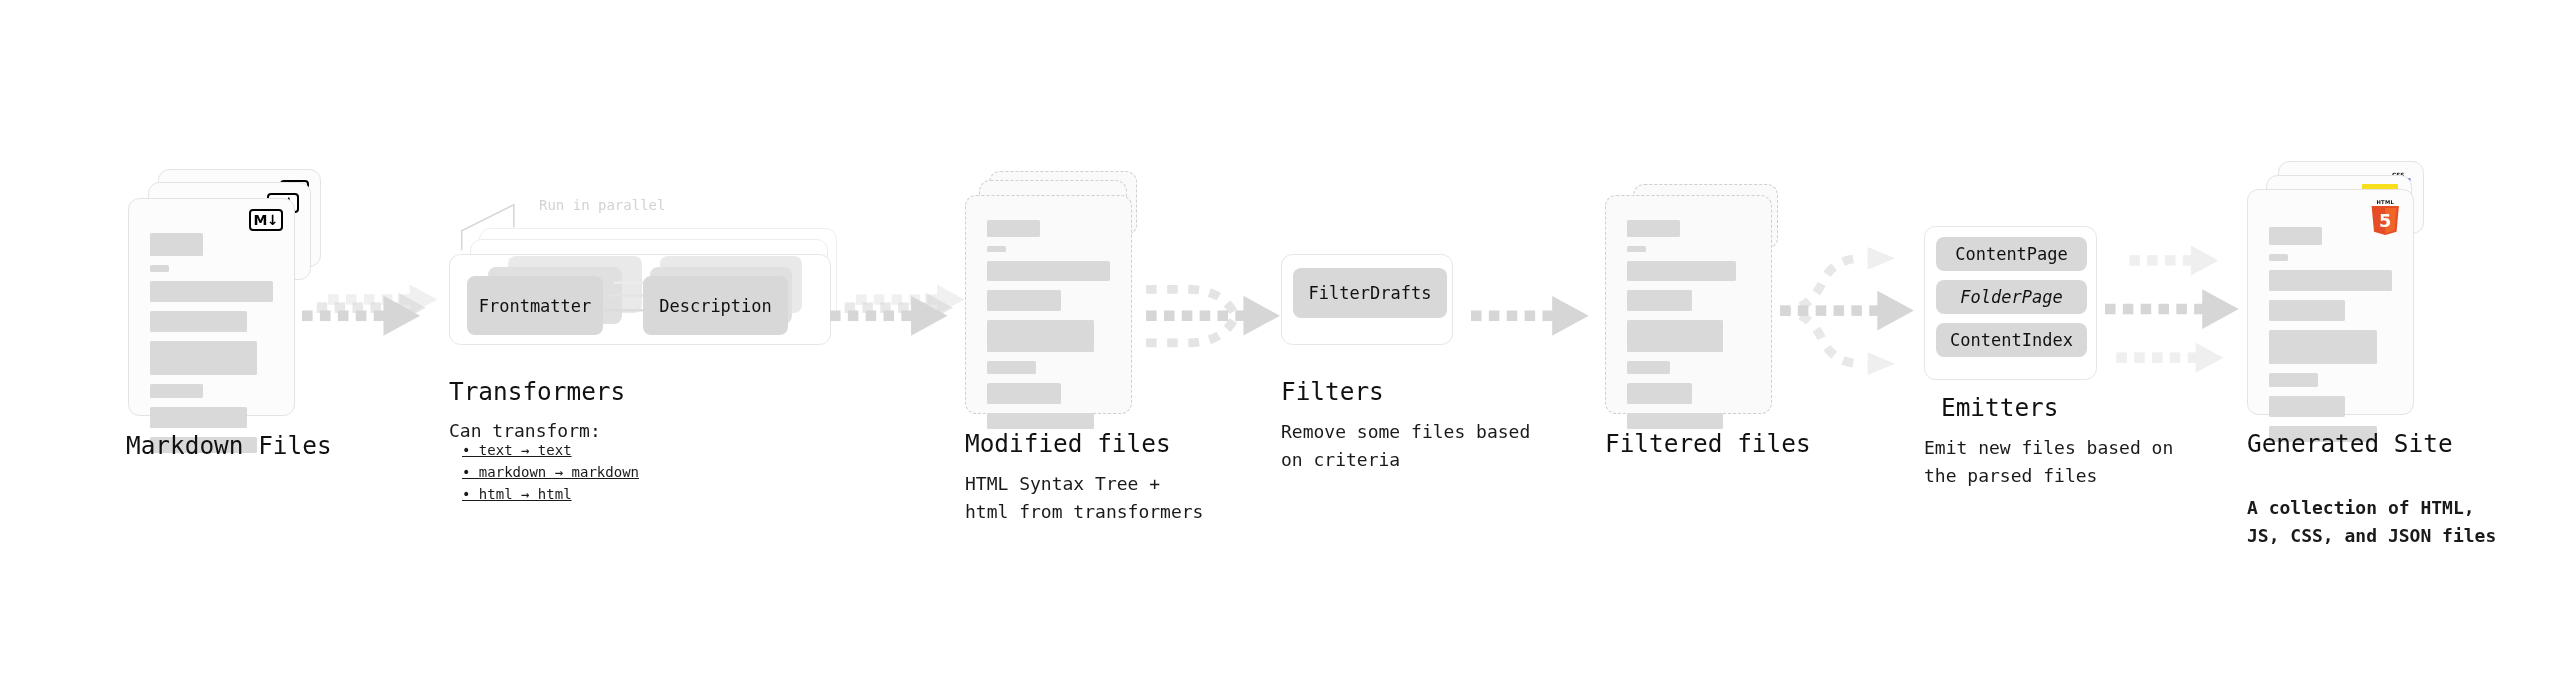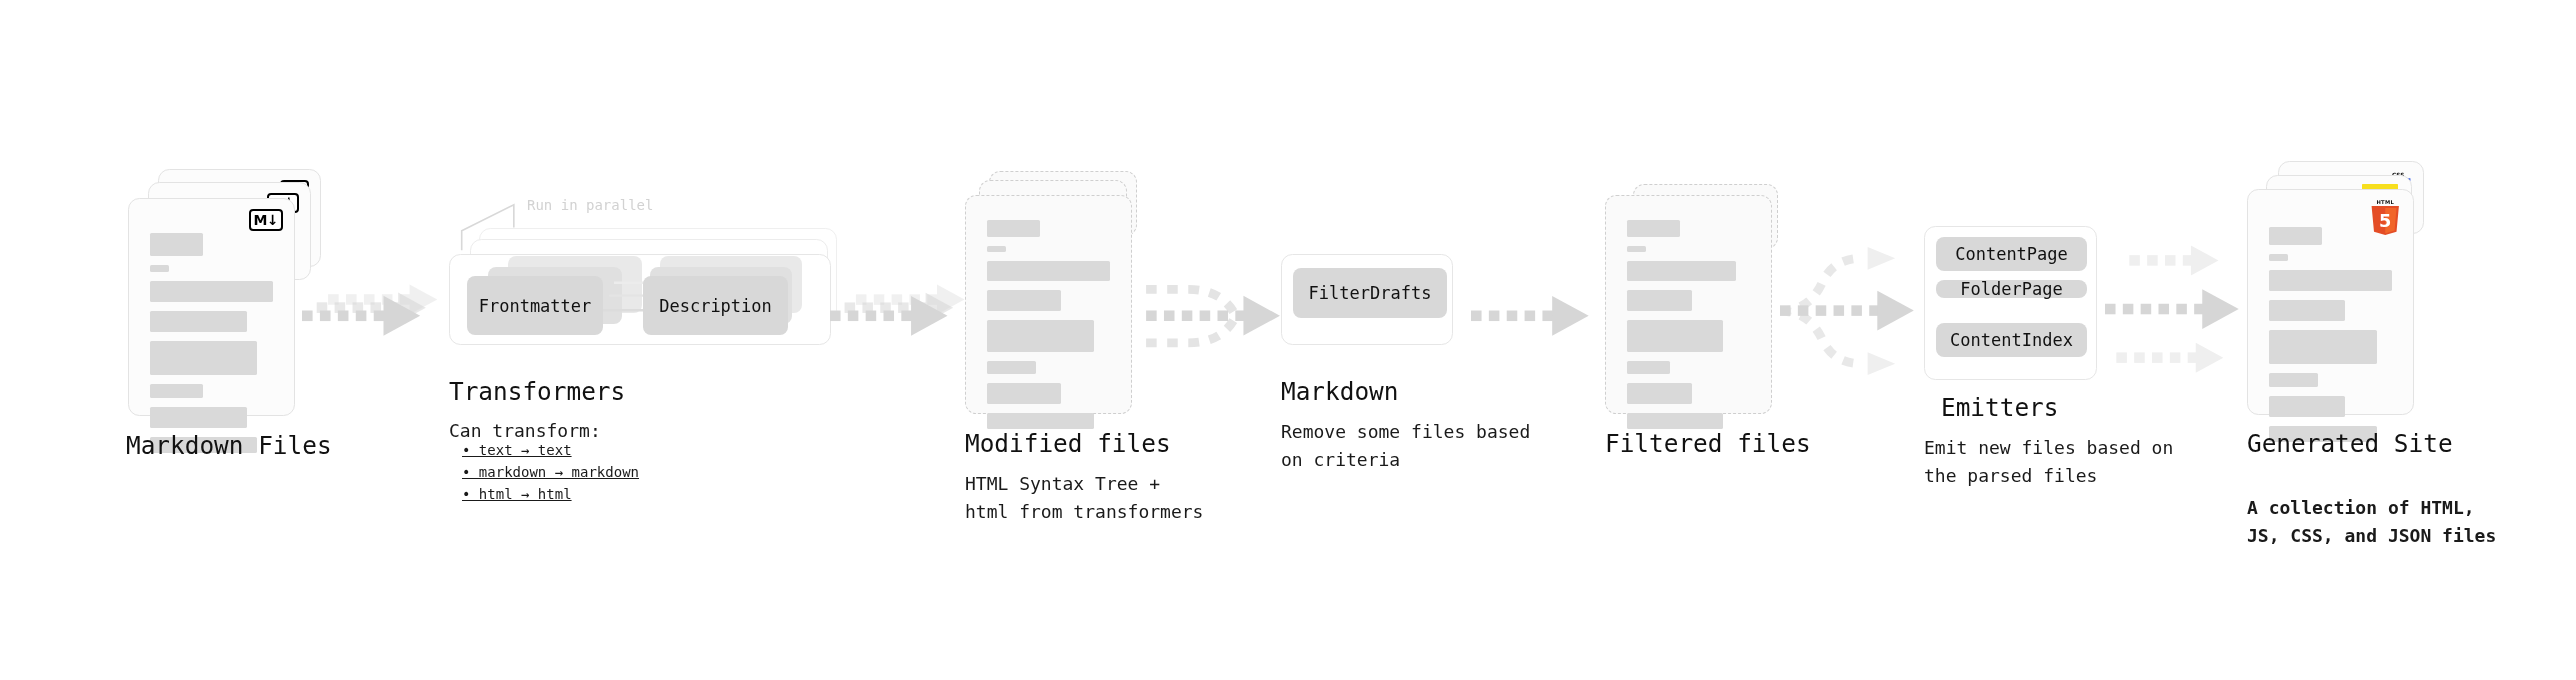--- a/index.html
+++ b/index.html
@@ -141,21 +141,21 @@
         <polygon points="100,34 145,58.5 100,83"></polygon>
       </g>
     </g>
   </svg>
 
   <div>
 
     <svg style="left:460px;top:195px;width:106px;height:57px;" viewBox="0 0 130 70">
       <path d="M2 68 L2 44 L66 12 L66 40" fill="none" stroke="#d8d8d8" stroke-width="2"></path>
     </svg>
-    <div class="run-parallel" style="left:527px;top:197px;">Run in parallel</div>
+    <div class="run-parallel" style="left:539px;top:197px;">Run in parallel</div>
 
     <div class="group-box" style="left:479px;top:228px;width:358px;height:94px;border-color:#efefef;"></div>
     <div class="group-box" style="left:470px;top:239px;width:358px;height:94px;border-color:#ececec;"></div>
     <div class="group-box" style="left:449px;top:254px;width:382px;height:91px;"></div>
 
     <div class="chip" style="left:508px;top:256px;width:134px;height:57px;background:#e9e9e9;"></div>
     <div class="chip" style="left:660px;top:256px;width:142px;height:57px;background:#e9e9e9;"></div>
     <div class="chip" style="left:488px;top:267px;width:134px;height:57px;background:#e0e0e0;"></div>
     <div class="chip" style="left:650px;top:267px;width:142px;height:57px;background:#e0e0e0;"></div>
 
@@ -245,21 +245,21 @@
         <rect x="76" y="52" width="13" height="13"></rect>
       <rect x="98" y="52" width="13" height="13"></rect>
         <rect x="120" y="52" width="13" height="13"></rect>
       <polygon points="130,34 175,58.5 130,83"></polygon>
     </g>
   </svg>
 
   <div>
     <div class="group-box" style="left:1281px;top:254px;width:172px;height:91px;"></div>
     <div class="chip" style="left:1293px;top:268px;width:154px;height:50px;">FilterDrafts</div>
-    <div class="title" style="left:1281px;top:377px;">Markdown</div>
+    <div class="title" style="left:1281px;top:377px;">Filters</div>
     <div class="caption" style="left:1281px;top:418px;">Remove some files based
 on criteria</div>
   </div>
 
   <svg style="left:1471px;top:268px;width:138px;height:98px;" viewBox="0 0 170 120">
     <g fill="#d6d6d6">
       <rect x="0" y="52" width="13" height="13"></rect>
         <rect x="22" y="52" width="13" height="13"></rect>
       <rect x="44" y="52" width="13" height="13"></rect>
         <rect x="66" y="52" width="13" height="13"></rect>
@@ -301,21 +301,21 @@
         <rect x="66" y="78" width="13" height="13"></rect>
       <rect x="88" y="78" width="13" height="13"></rect>
         <rect x="110" y="78" width="13" height="13"></rect>
       <polygon points="120,60 165,84.5 120,109"></polygon>
     </g>
   </svg>
 
   <div>
     <div class="group-box" style="left:1924px;top:226px;width:173px;height:154px;"></div>
     <div class="chip" style="left:1936px;top:237px;width:151px;height:34px;">ContentPage</div>
-    <div class="chip" style="left:1936px;top:280px;width:151px;height:18px;">FolderPage</div>
+    <div class="chip" style="left:1936px;top:280px;width:151px;height:34px;font-style:italic;">FolderPage</div>
     <div class="chip" style="left:1936px;top:323px;width:151px;height:34px;">ContentIndex</div>
     <div class="title" style="left:1924px;top:393px;margin-left:17px;">Emitters</div>
     <div class="caption" style="left:1924px;top:434px;">Emit new files based on
 the parsed files</div>
   </div>
 
   <svg style="left:2105px;top:234px;width:154px;height:146px;" viewBox="0 0 190 180">
     <g fill="#efefef">
       <rect x="30" y="26" width="13" height="13"></rect>
         <rect x="52" y="26" width="13" height="13"></rect>

